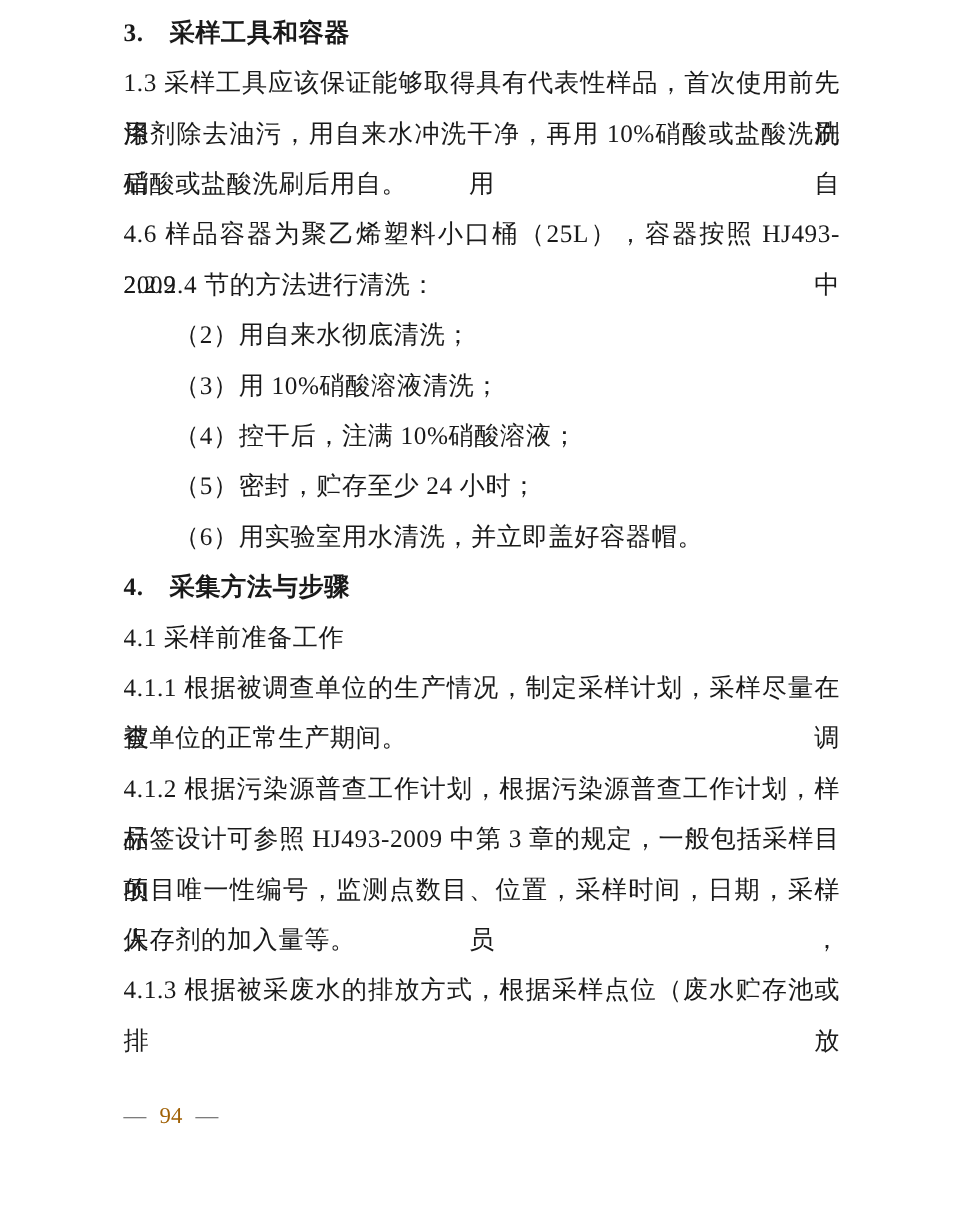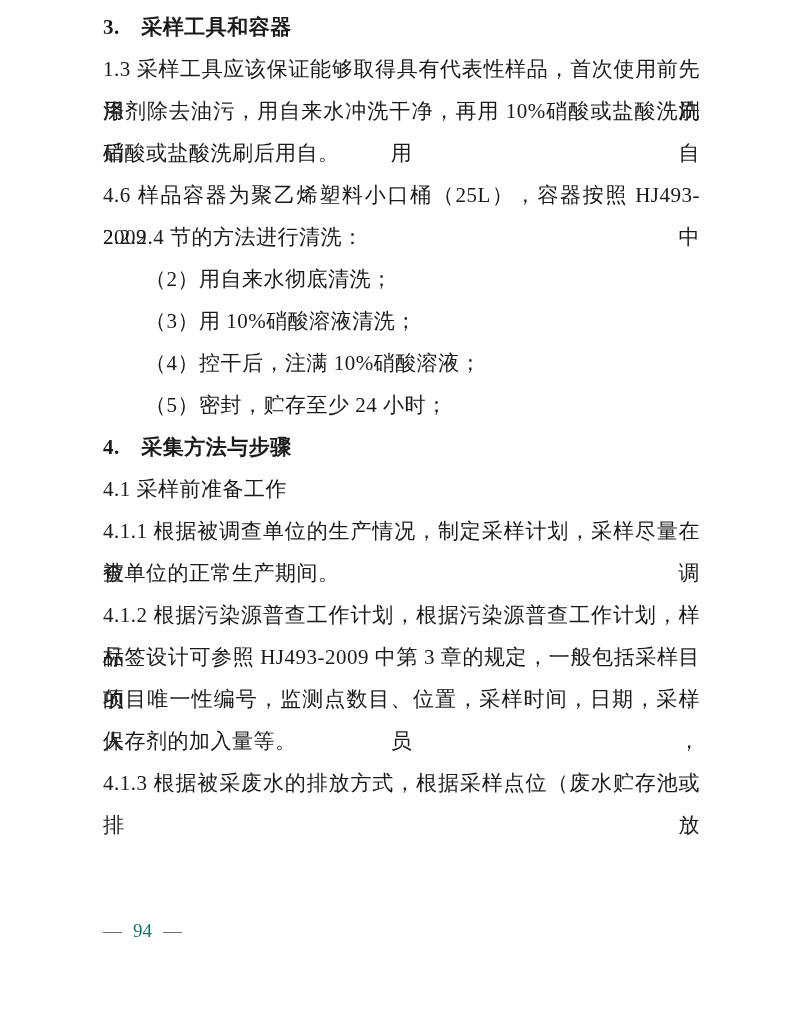--- a/index.html
+++ b/index.html
@@ -48,38 +48,39 @@
     font-size: 18px;
     color: #3c3c3c;
   }
   .footer .dash {
     color: #6b6b6b;
     font-size: 19px;
     line-height: 22px;
   }
   .footer .num {
     font-size: 19px;
-    color: #0f766e;
+    color: #a16207;
   }
 </style>
 </head>
 <body>
 
 <div class="page">
   <div class="content">
     <div class="line bold">3.　采样工具和容器</div>
     <div class="line fill">1.3 采样工具应该保证能够取得具有代表性样品，首次使用前先用洗</div>
     <div class="line fill">涤剂除去油污，用自来水冲洗干净，再用 10%硝酸或盐酸洗刷后用自</div>
     <div class="line">硝酸或盐酸洗刷后用自。</div>
     <div class="line fill">4.6 样品容器为聚乙烯塑料小口桶（25L），容器按照 HJ493-2009 中</div>
     <div class="line">2.2.2.4 节的方法进行清洗：</div>
     <div class="line indent">（2）用自来水彻底清洗；</div>
     <div class="line indent">（3）用 10%硝酸溶液清洗；</div>
     <div class="line indent">（4）控干后，注满 10%硝酸溶液；</div>
     <div class="line indent">（5）密封，贮存至少 24 小时；</div>
+    <div class="line indent">（6）用实验室用水清洗，并立即盖好容器帽。</div>
     <div class="line bold">4.　采集方法与步骤</div>
     <div class="line">4.1 采样前准备工作</div>
     <div class="line fill">4.1.1 根据被调查单位的生产情况，制定采样计划，采样尽量在被调</div>
     <div class="line">查单位的正常生产期间。</div>
     <div class="line fill">4.1.2 根据污染源普查工作计划，根据污染源普查工作计划，样品</div>
     <div class="line fill">标签设计可参照 HJ493-2009 中第 3 章的规定，一般包括采样目的，</div>
     <div class="line fill">项目唯一性编号，监测点数目、位置，采样时间，日期，采样人员，</div>
     <div class="line">保存剂的加入量等。</div>
     <div class="line fill">4.1.3 根据被采废水的排放方式，根据采样点位（废水贮存池或排放</div>
   </div>

